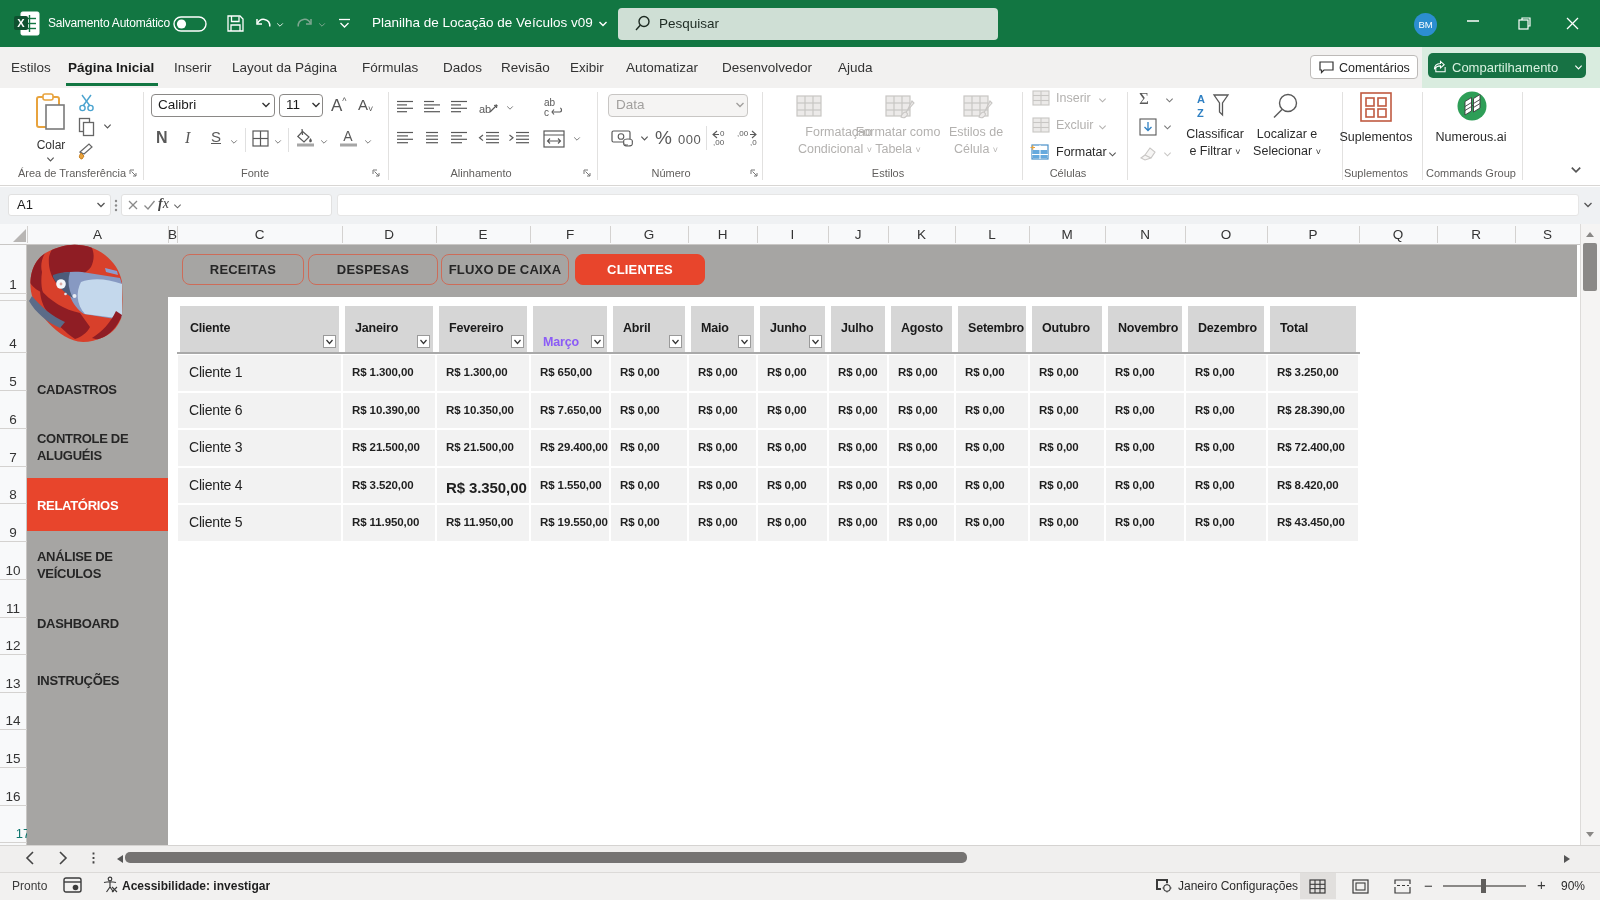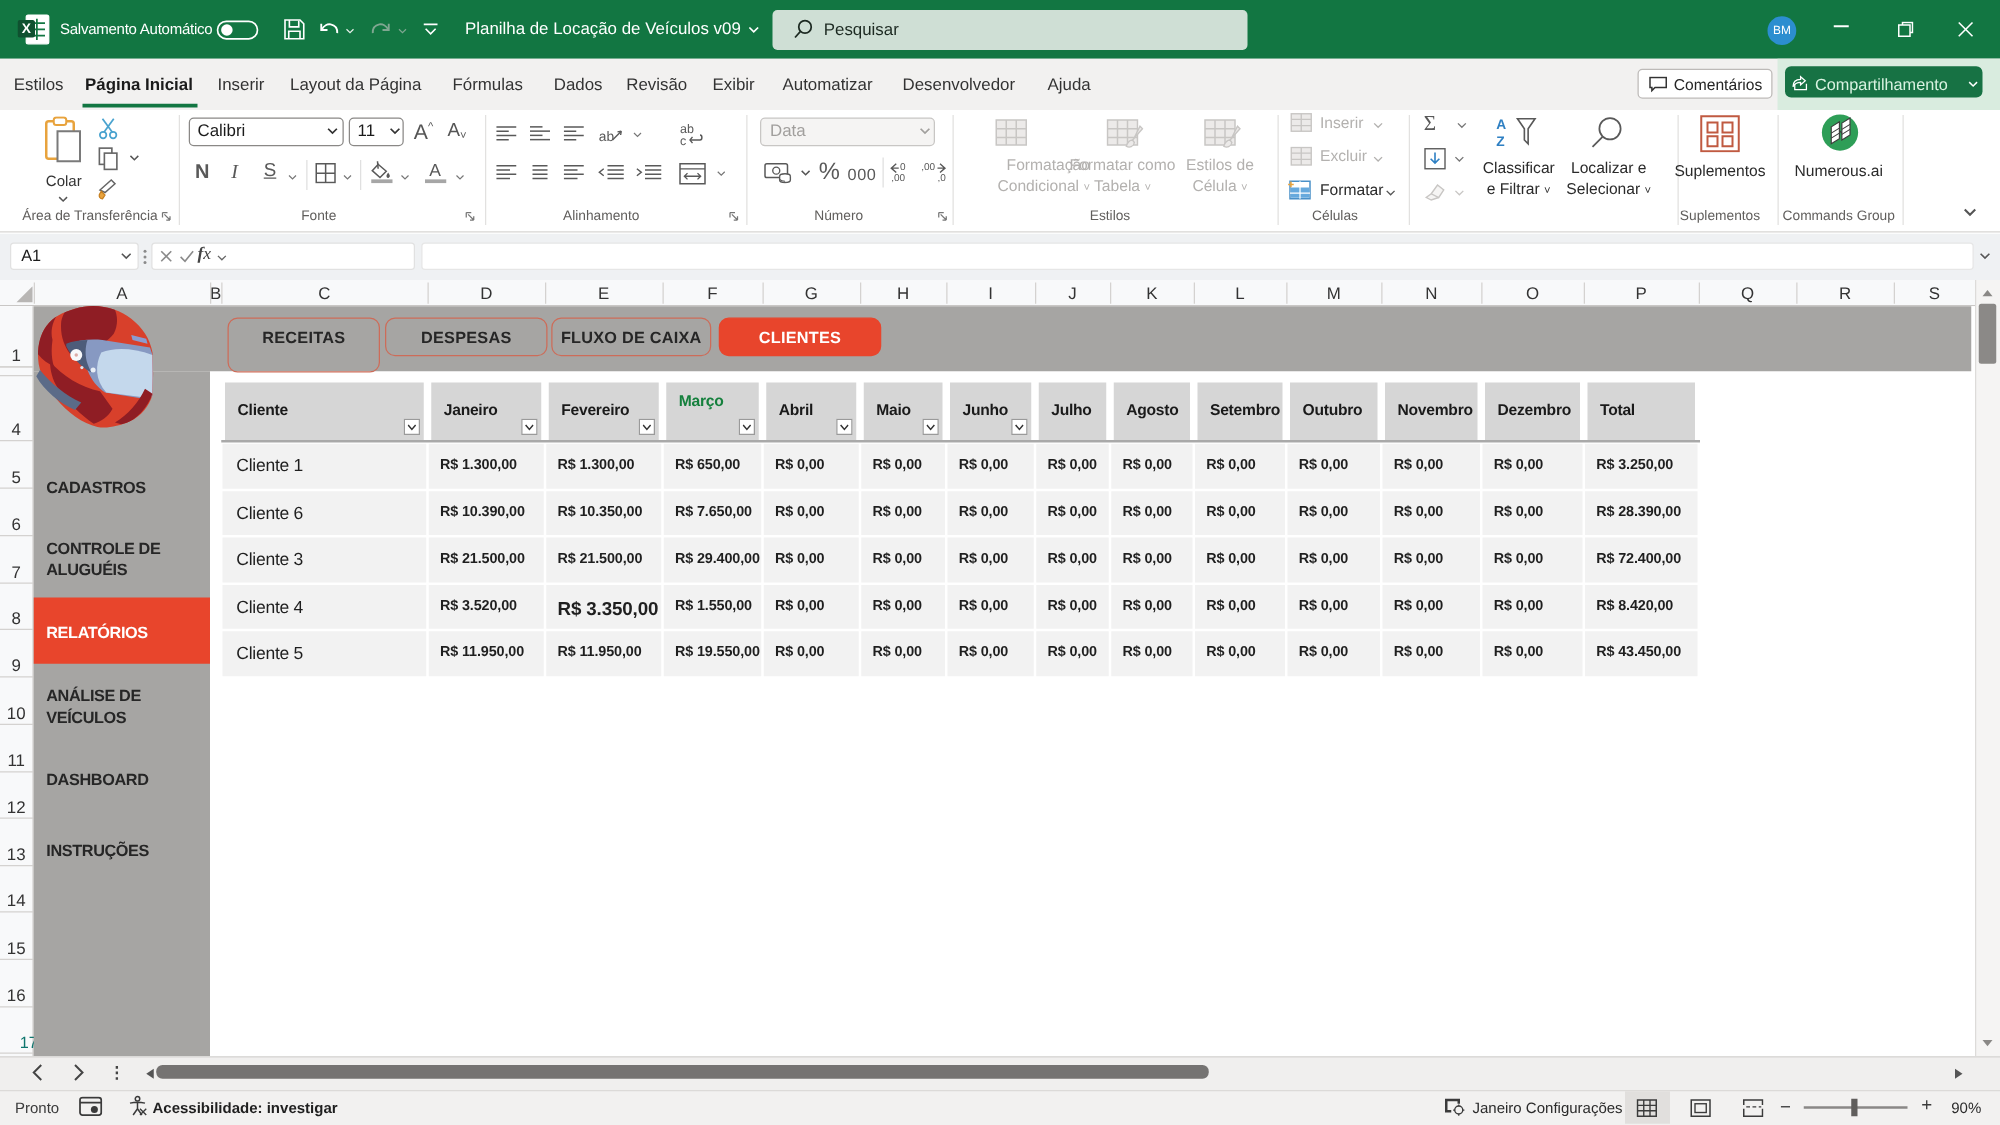--- a/index.html
+++ b/index.html
@@ -540,32 +540,32 @@
 <path d="M25 31 C30 29 36 28 42 28 C40 34 40 41 42 47 C43 50 44 52 45 54 C36 49 29 41 25 33 Z" fill="#4d5c7a"></path>
 <circle cx="33" cy="40" r="4.8" fill="#f7f8fa"></circle>
       <circle cx="33" cy="40" r="1.4" fill="#dcaba6"></circle>
 <circle cx="37.5" cy="50" r="1.3" fill="#dfe5ee"></circle>
 <circle cx="46.5" cy="52" r="2" fill="#e8eef5"></circle>
 <path d="M12 45 C22 57 37 66 52 69 L62 83 C59 89 53 93 47 95 C38 89 26 78 18 66 C14 60 12 52 12 45 Z" fill="#8f1d24"></path>
 <path d="M94 71 C90 82 82 91 71 96 L64 94 C74 88 83 78 88 67 Z" fill="#8f1d24"></path>
 </g>
 <path d="M4 52 C12 62 25 73 37 78 L32 84 C20 79 7 68 1 57 Z" fill="#5b6b88"></path>
 </svg>
-<div style="position:absolute;left:182px;top:254px;width:122px;height:44px;border:1px solid #cd6c59;border-radius:8px;font-size:13px;font-weight:bold;color:#262626;text-align:center;line-height:30px;letter-spacing:0.2px;">RECEITAS</div>
+<div style="position:absolute;left:182px;top:254px;width:122px;height:31px;border:1px solid #cd6c59;border-radius:8px;font-size:13px;font-weight:bold;color:#262626;text-align:center;line-height:30px;letter-spacing:0.2px;">RECEITAS</div>
 <div style="position:absolute;left:308px;top:254px;width:130px;height:31px;border:1px solid #cd6c59;border-radius:8px;font-size:13px;font-weight:bold;color:#262626;text-align:center;line-height:30px;letter-spacing:0.2px;">DESPESAS</div>
 <div style="position:absolute;left:441px;top:254px;width:128px;height:31px;border:1px solid #cd6c59;border-radius:8px;font-size:13px;font-weight:bold;color:#262626;text-align:center;line-height:30px;letter-spacing:0.2px;">FLUXO DE CAIXA</div>
 <div style="position:absolute;left:575px;top:254px;width:130px;height:31px;background:#e8452c;border:1px solid #e8452c;border-radius:8px;font-size:13px;font-weight:bold;color:#ffffff;text-align:center;line-height:30px;letter-spacing:0.2px;">CLIENTES</div>
 <div style="position:absolute;left:180px;top:306px;width:159px;height:46px;background:#d6d6d6;"></div>
 <div style="position:absolute;left:190px;top:321px;font-size:12.5px;font-weight:bold;color:#1a1a1a;letter-spacing:-0.2px;">Cliente</div>
 <div style="position:absolute;left:345px;top:306px;width:88px;height:46px;background:#d6d6d6;"></div>
 <div style="position:absolute;left:355px;top:321px;font-size:12.5px;font-weight:bold;color:#1a1a1a;letter-spacing:-0.2px;">Janeiro</div>
 <div style="position:absolute;left:439px;top:306px;width:88px;height:46px;background:#d6d6d6;"></div>
 <div style="position:absolute;left:449px;top:321px;font-size:12.5px;font-weight:bold;color:#1a1a1a;letter-spacing:-0.2px;">Fevereiro</div>
 <div style="position:absolute;left:533px;top:306px;width:74px;height:46px;background:#d6d6d6;"></div>
-<div style="position:absolute;left:543px;top:314px;font-size:12.5px;font-weight:bold;color:#15803d;letter-spacing:-0.2px;">Março</div>
+<div style="position:absolute;left:543px;top:335px;font-size:12.5px;font-weight:bold;color:#8b5cf6;letter-spacing:-0.2px;">Março</div>
 <div style="position:absolute;left:613px;top:306px;width:72px;height:46px;background:#d6d6d6;"></div>
 <div style="position:absolute;left:623px;top:321px;font-size:12.5px;font-weight:bold;color:#1a1a1a;letter-spacing:-0.2px;">Abril</div>
 <div style="position:absolute;left:691px;top:306px;width:63px;height:46px;background:#d6d6d6;"></div>
 <div style="position:absolute;left:701px;top:321px;font-size:12.5px;font-weight:bold;color:#1a1a1a;letter-spacing:-0.2px;">Maio</div>
 <div style="position:absolute;left:760px;top:306px;width:65px;height:46px;background:#d6d6d6;"></div>
 <div style="position:absolute;left:770px;top:321px;font-size:12.5px;font-weight:bold;color:#1a1a1a;letter-spacing:-0.2px;">Junho</div>
 <div style="position:absolute;left:831px;top:306px;width:54px;height:46px;background:#d6d6d6;"></div>
 <div style="position:absolute;left:841px;top:321px;font-size:12.5px;font-weight:bold;color:#1a1a1a;letter-spacing:-0.2px;">Julho</div>
 <div style="position:absolute;left:891px;top:306px;width:61px;height:46px;background:#d6d6d6;"></div>
 <div style="position:absolute;left:901px;top:321px;font-size:12.5px;font-weight:bold;color:#1a1a1a;letter-spacing:-0.2px;">Agosto</div>

